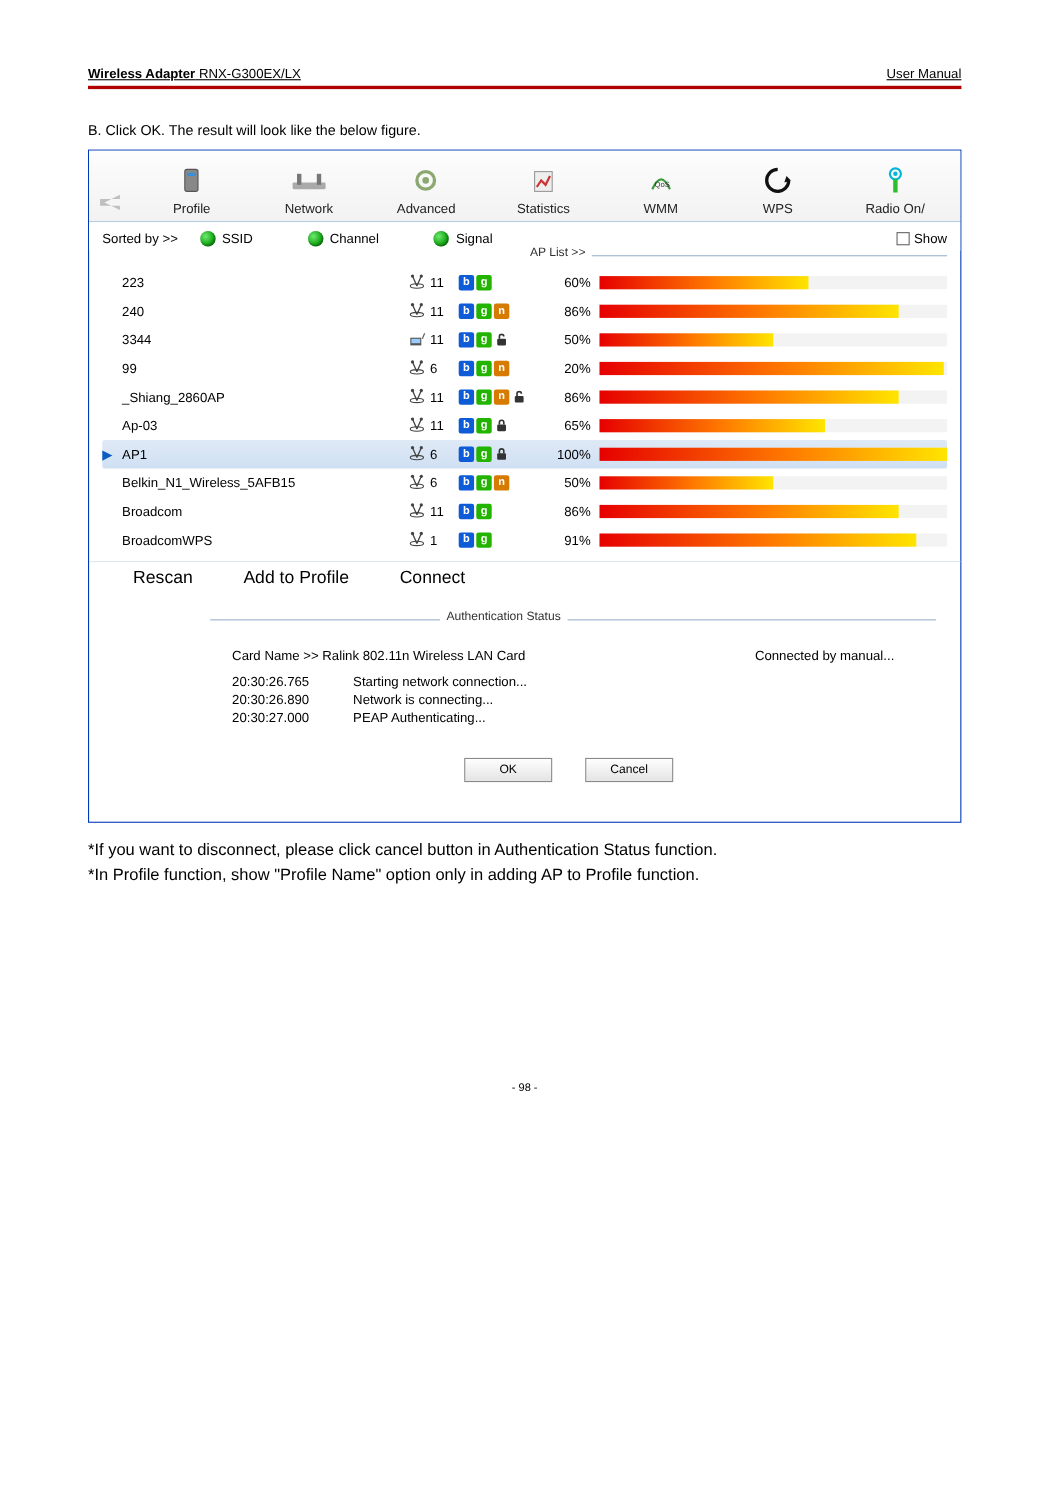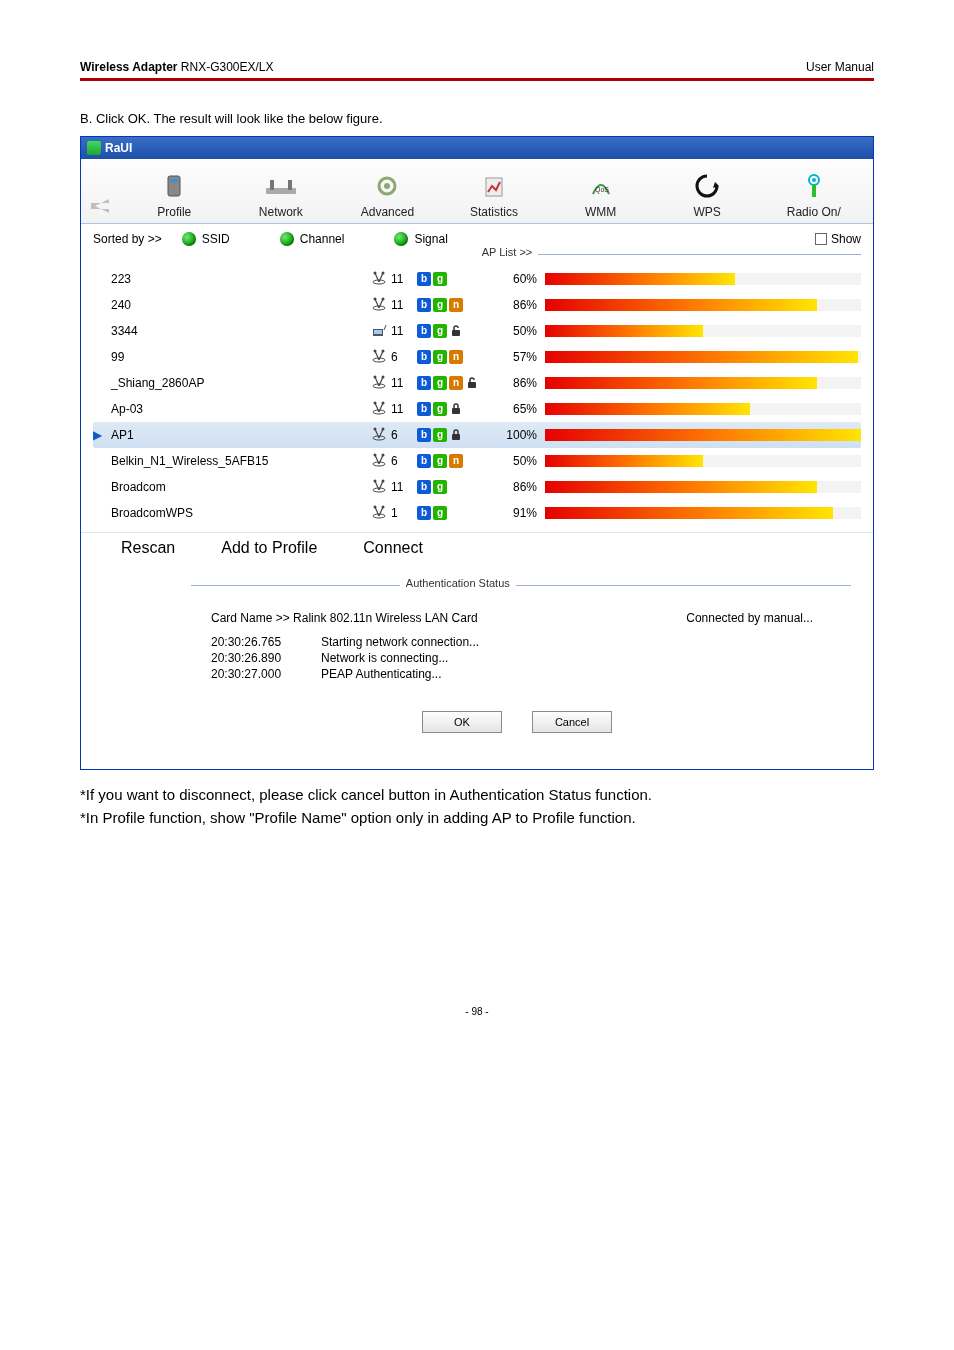--- a/index.html
+++ b/index.html
@@ -13,20 +13,21 @@
   .page {
     padding: 60px 80px 40px 80px;
   }
   .doc-header {
     display: flex;
     justify-content: space-between;
     font-size: 12px;
     padding-bottom: 4px;
     border-bottom: 3px solid #b00000;
     margin-bottom: 30px;
+    text-decoration: underline;
   }
   .doc-header .left b { font-weight: bold; }
   .instruction {
     font-size: 13px;
     margin-bottom: 10px;
   }
   .app-window {
     border: 1px solid #0038b8;
     background: #fff;
   }
@@ -172,24 +173,20 @@
 
 <div class="page">
   <div class="doc-header">
     <div class="left"><b>Wireless Adapter</b> <span>RNX-G300EX/LX</span></div>
     <div class="right">User Manual</div>
   </div>
 
   <p class="instruction">B. Click OK. The result will look like the below figure.</p>
 
   <div class="app-window">
-    <div class="title-bar">
-      <span class="appicon"></span>
-      <span>RaUI</span>
-    </div>
 
     <div class="toolbar">
       <div class="back-arrow">
         <svg width="22" height="22" viewBox="0 0 22 22">
             <polygon points="20,4 6,11 20,18 20,14 2,14 2,8 20,8" fill="#bfbfbf"></polygon>
           </svg>
       </div>
       <div id="toolbar-items" style="display:flex;flex:1;">
           <div class="tb-item"><div class="iconwrap">
               <svg width="28" height="28">
@@ -334,21 +331,21 @@
               <path d="M8 11 L4 2 M8 11 L12 2" stroke="#444" stroke-width="1.2"></path>
               <circle cx="4" cy="2" r="1.5" fill="#444"></circle>
               <circle cx="12" cy="2" r="1.5" fill="#444"></circle>
             </svg></span>
           <span class="chan">6</span>
           <span class="modes">
             <span class="mode-b">b</span>
             <span class="mode-g">g</span>
             <span class="mode-n">n</span>
           </span>
-          <span class="sig">57%</span>
+          <span class="sig">20%</span>
           <span class="bar">
             <span class="fill" style="width:99%"></span>
           </span>
         </div>
         <div class="ap-row">
           <span class="sel-arrow"></span>
           <span class="ssid">_Shiang_2860AP</span>
           <span class="chan-ico"><svg width="16" height="14" viewBox="0 0 16 14">
               <ellipse cx="8" cy="11" rx="6" ry="2" fill="none" stroke="#444"></ellipse>
               <path d="M8 11 L4 2 M8 11 L12 2" stroke="#444" stroke-width="1.2"></path>

